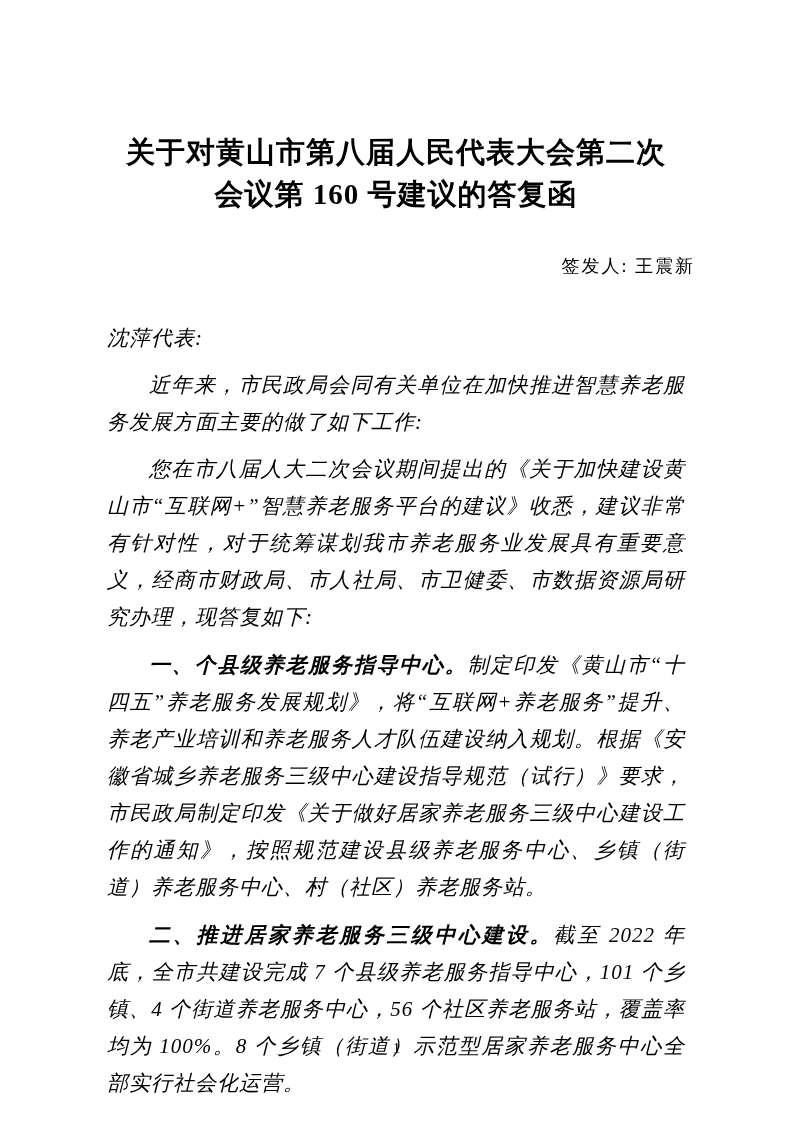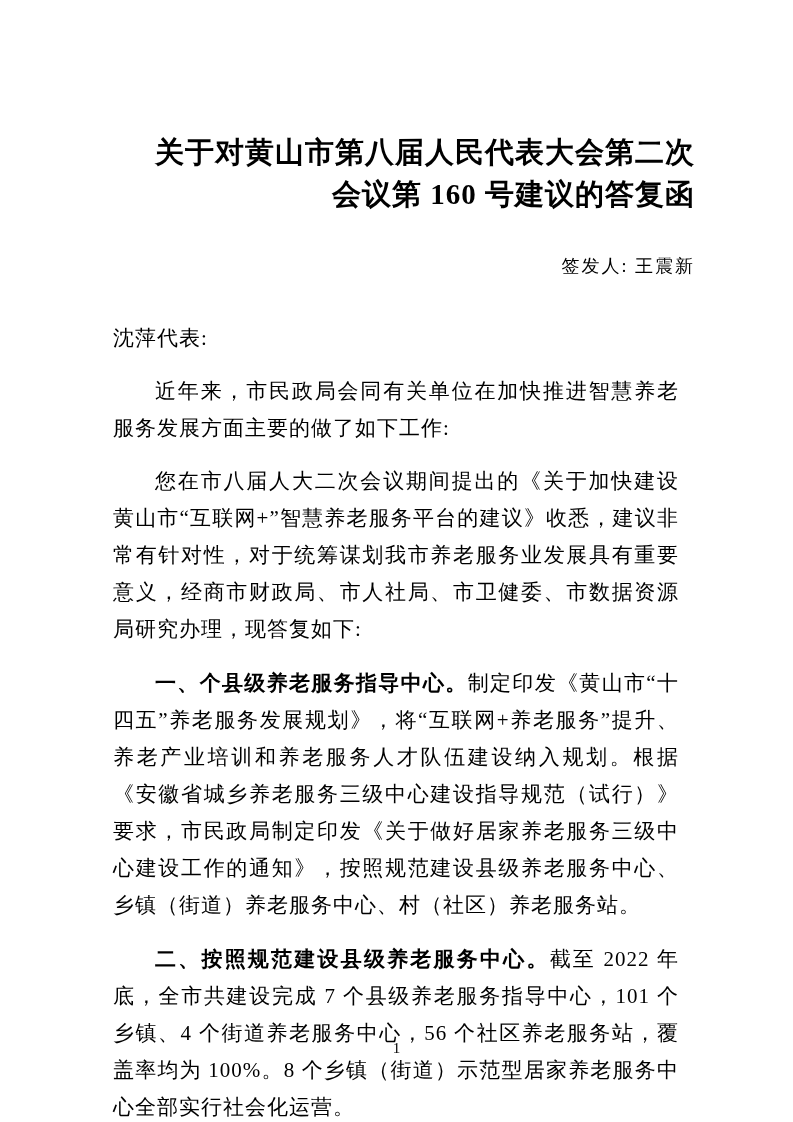--- a/index.html
+++ b/index.html
@@ -17,21 +17,21 @@
     font-family: "Liberation Serif", serif;
   }
   .content {
     position: absolute;
     left: 97px;
     top: 0;
     width: 598px;
   }
   .title {
     margin: 131px 0 0 0;
-    text-align: right;
+    text-align: center;
     font-size: 29px;
     line-height: 42px;
     font-weight: bold;
     letter-spacing: 1px;
   }
   .title-line {
     display: block;
   }
   .signer {
     margin-top: 37px;
@@ -42,21 +42,22 @@
   }
   .body-text {
     margin-top: 40px;
     font-size: 21px;
     line-height: 37px;
     letter-spacing: 1px;
     text-align: justify;
     text-justify: inter-ideograph;
   }
   .body-text p {
-    margin: 16px;
+    margin: 10px;
+    font-style: italic;
   }
   .para {
     text-indent: 2em;
   }
   .section-lead {
     font-weight: bold;
     font-family: "Liberation Sans", sans-serif;
   }
   .page-number {
     position: absolute;
@@ -83,18 +84,18 @@
 
     <div class="body-text">
       <p class="salutation">沈萍代表:</p>
 
       <p class="para">近年来，市民政局会同有关单位在加快推进智慧养老服务发展方面主要的做了如下工作:</p>
 
       <p class="para">您在市八届人大二次会议期间提出的《关于加快建设黄山市“互联网+”智慧养老服务平台的建议》收悉，建议非常有针对性，对于统筹谋划我市养老服务业发展具有重要意义，经商市财政局、市人社局、市卫健委、市数据资源局研究办理，现答复如下:</p>
 
       <p class="para"><span class="section-lead">一、个县级养老服务指导中心。</span><span>制定印发《黄山市“十四五”养老服务发展规划》，将“互联网+养老服务”提升、养老产业培训和养老服务人才队伍建设纳入规划。根据《安徽省城乡养老服务三级中心建设指导规范（试行）》要求，市民政局制定印发《关于做好居家养老服务三级中心建设工作的通知》，按照规范建设县级养老服务中心、乡镇（街道）养老服务中心、村（社区）养老服务站。</span></p>
 
-      <p class="para"><span class="section-lead">二、按照规范建设县级养老服务中心。</span><span>截至 2022 年底，全市共建设完成 7 个县级养老服务指导中心，101 个乡镇、4 个街道养老服务中心，56 个社区养老服务站，覆盖率均为 100%。8 个乡镇（街道）示范型居家养老服务中心全部实行社会化运营。</span></p>
+      <p class="para"><span class="section-lead">二、推进居家养老服务三级中心建设。</span><span>截至 2022 年底，全市共建设完成 7 个县级养老服务指导中心，101 个乡镇、4 个街道养老服务中心，56 个社区养老服务站，覆盖率均为 100%。8 个乡镇（街道）示范型居家养老服务中心全部实行社会化运营。</span></p>
     </div>
   </div>
 
   <div class="page-number">1</div>
 </div>
 
 </body></html>

